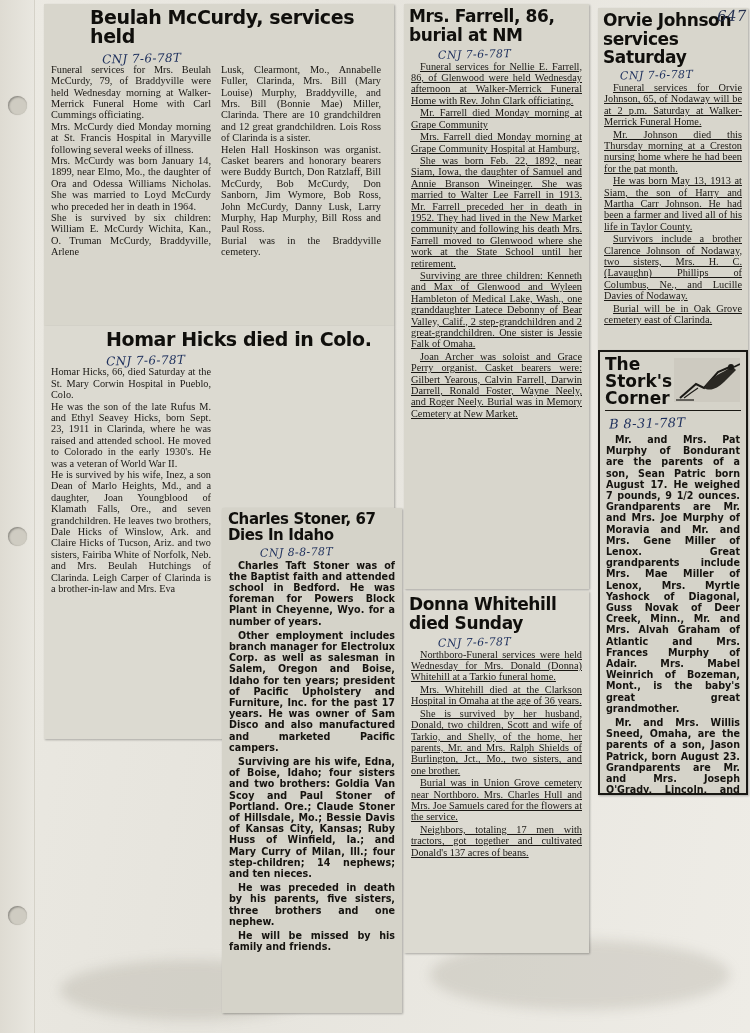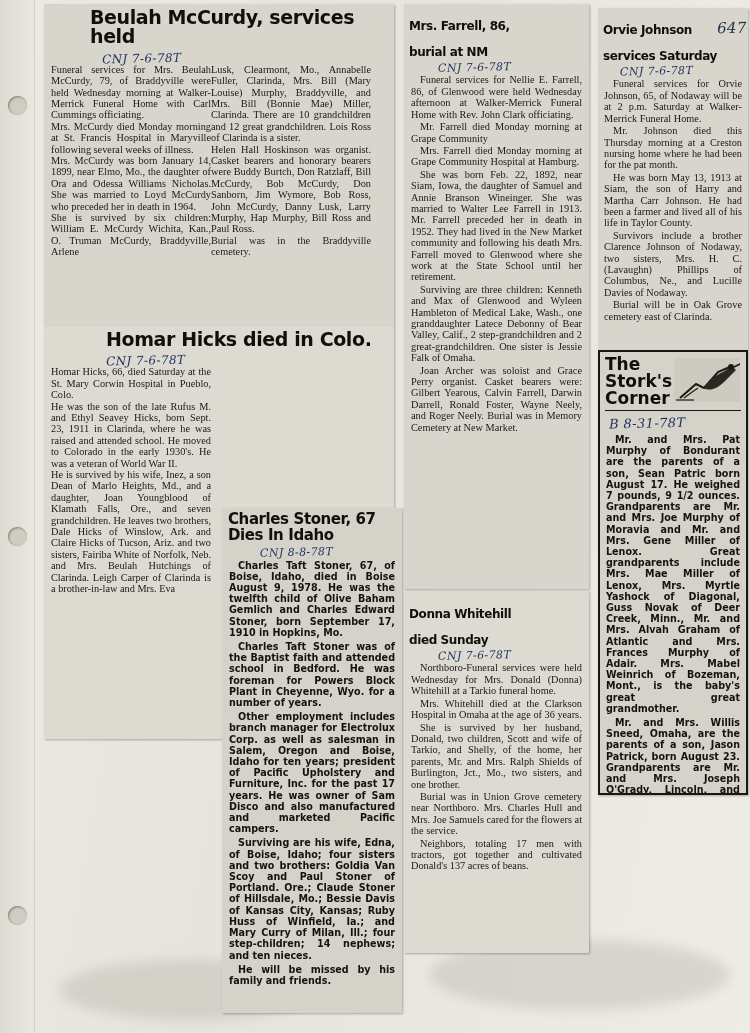--- a/index.html
+++ b/index.html
@@ -53,31 +53,31 @@
   .clip.paper-c { background: #d5d3c9; }
 
   .headline {
     font-family: "DejaVu Sans", sans-serif;
     font-weight: bold;
     letter-spacing: -0.4px;
     line-height: 1.02;
     color: #100f0c;
   }
   .h-xl { font-size: 19px; margin-left: 40px; }
-  .h-lg { font-size: 12px; margin-top: 12px; }
+  .h-lg { font-size: 17px; }
   .h-md { font-size: 15px; }
 
   .body-txt {
     font-family: "Liberation Serif", serif;
     font-size: 10.3px;
     line-height: 11.4px;
     text-align: justify;
     color: #1a1814;
   }
-  .body-txt p { margin: 0 0 0 0; text-indent: 9px; }
+  .body-txt p { margin: 0 0 0 0; text-indent: 9px; text-decoration: underline; }
   .body-txt p + p { margin-top: 1px; }
 
   .bold-body {
     font-family: "DejaVu Sans", sans-serif;
     font-weight: bold;
     font-size: 9.6px;
     line-height: 11.2px;
     text-align: justify;
   }
   .bold-body p { margin: 0; text-indent: 9px; }
@@ -132,21 +132,21 @@
   <div class="punch p1"></div>
   <div class="punch p2"></div>
   <div class="punch p3"></div>
 
   <div class="smudge" style="left:60px; top:960px; width:260px; height:60px;"></div>
   <div class="smudge" style="left:430px; top:940px; width:300px; height:70px;"></div>
 
   <div class="clip paper-a" style="left:44px; top:4px; width:350px; height:322px;">
     <div class="headline h-xl" style="padding:4px 6px 0 6px;">Beulah McCurdy, services held</div>
     <div class="hand" style="margin:2px 0 1px 58px;">CNJ 7-6-78T</div>
-    <div style="display:flex; padding:0 7px;">
+    <div style="display:flex; gap:10px; padding:0 7px;">
       <div class="body-txt" style="width:160px; white-space:pre-line;">Funeral services for Mrs. Beulah McCurdy, 79, of Braddyville were held Wednesday morning at Walker-Merrick Funeral Home with Carl Cummings officiating.
 Mrs. McCurdy died Monday morning at St. Francis Hospital in Maryville following several weeks of illness.
 Mrs. McCurdy was born January 14, 1899, near Elmo, Mo., the daughter of Ora and Odessa Williams Nicholas. She was married to Loyd McCurdy who preceded her in death in 1964.
 She is survived by six children: William E. McCurdy Wichita, Kan., O. Truman McCurdy, Braddyville, Arlene</div>
       <div class="body-txt" style="width:160px; white-space:pre-line;">Lusk, Clearmont, Mo., Annabelle Fuller, Clarinda, Mrs. Bill (Mary Louise) Murphy, Braddyville, and Mrs. Bill (Bonnie Mae) Miller, Clarinda. There are 10 grandchildren and 12 great grandchildren. Lois Ross of Clarinda is a sister.
 Helen Hall Hoskinson was organist. Casket bearers and honorary bearers were Buddy Burtch, Don Ratzlaff, Bill McCurdy, Bob McCurdy, Don Sanborn, Jim Wymore, Bob Ross, John McCurdy, Danny Lusk, Larry Murphy, Hap Murphy, Bill Ross and Paul Ross.
 Burial was in the Braddyville cemetery.</div>
     </div>
   </div>
 
@@ -158,24 +158,24 @@
 He was the son of the late Rufus M. and Ethyl Seavey Hicks, born Sept. 23, 1911 in Clarinda, where he was raised and attended school. He moved to Colorado in the early 1930's. He was a veteran of World War II.
 He is survived by his wife, Inez, a son Dean of Marlo Heights, Md., and a daughter, Joan Youngblood of Klamath Falls, Ore., and seven grandchildren. He leaves two brothers, Dale Hicks of Winslow, Ark. and Claire Hicks of Tucson, Ariz. and two sisters, Fairiba White of Norfolk, Neb. and Mrs. Beulah Hutchings of Clarinda. Leigh Carper of Clarinda is a brother-in-law and Mrs. Eva</div>
     </div>
   </div>
 
   <div class="clip paper-c" style="left:222px; top:508px; width:180px; height:505px;">
     <div class="headline h-md" style="padding:4px 6px 0 6px;">Charles Stoner, 67</div>
     <div class="headline h-md" style="padding:1px 6px 0 6px;">Dies In Idaho</div>
     <div class="hand small" style="margin:1px 0 2px 38px;">CNJ 8-8-78T</div>
     <div class="bold-body" style="padding:0 7px;">
-      <p>Charles Taft Stoner, 67, of Boise, Idaho, died in Boise August 9, 1978. He was the twelfth child of Olive Baham Gemlich and Charles Edward Stoner, born September 17, 1910 in Hopkins, Mo.</p>
       <p>Charles Taft Stoner was of the Baptist faith and attended school in Bedford. He was foreman for Powers Block Plant in Cheyenne, Wyo. for a number of years.</p>
       <p>Other employment includes branch manager for Electrolux Corp. as well as salesman in Salem, Oregon and Boise, Idaho for ten years; president of Pacific Upholstery and Furniture, Inc. for the past 17 years. He was owner of Sam Disco and also manufactured and marketed Pacific campers.</p>
       <p>Surviving are his wife, Edna, of Boise, Idaho; four sisters and two brothers: Goldia Van Scoy and Paul Stoner of Portland. Ore.; Claude Stoner of Hillsdale, Mo.; Bessie Davis of Kansas City, Kansas; Ruby Huss of Winfield, Ia.; and Mary Curry of Milan, Ill.; four step-children; 14 nephews; and ten nieces.</p>
+      <p>He was preceded in death by his parents, five sisters, three brothers and one nephew.</p>
       <p>He will be missed by his family and friends.</p>
     </div>
   </div>
 
   <div class="clip paper-a" style="left:404px; top:4px; width:185px; height:585px;">
     <div class="headline h-lg" style="padding:4px 5px 0 5px;">Mrs. Farrell, 86,</div>
     <div class="headline h-lg" style="padding:2px 5px 0 5px;">burial at NM</div>
     <div class="hand small" style="margin:2px 0 1px 34px;">CNJ 7-6-78T</div>
     <div class="body-txt" style="padding:0 7px;">
       <p>Funeral services for Nellie E. Farrell, 86, of Glenwood were held Wednesday afternoon at Walker-Merrick Funeral Home with Rev. John Clark officiating.</p>

